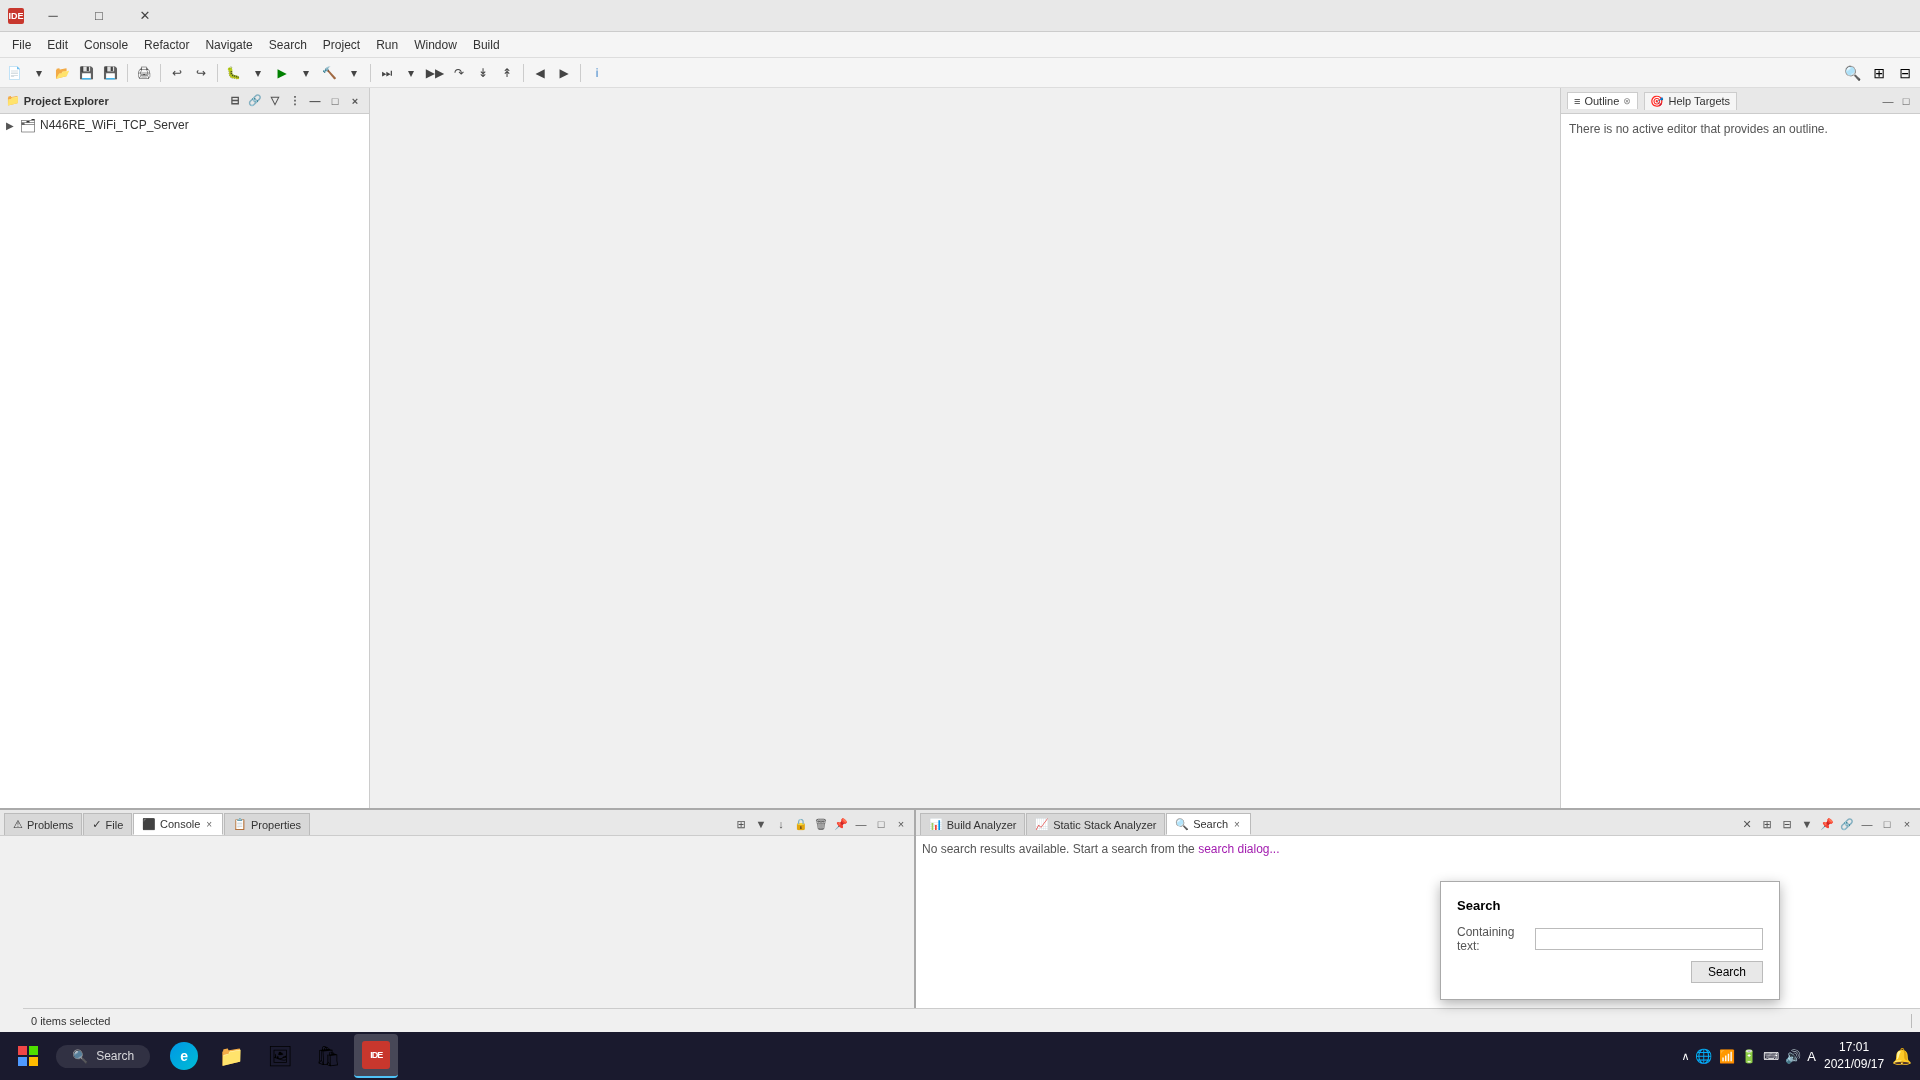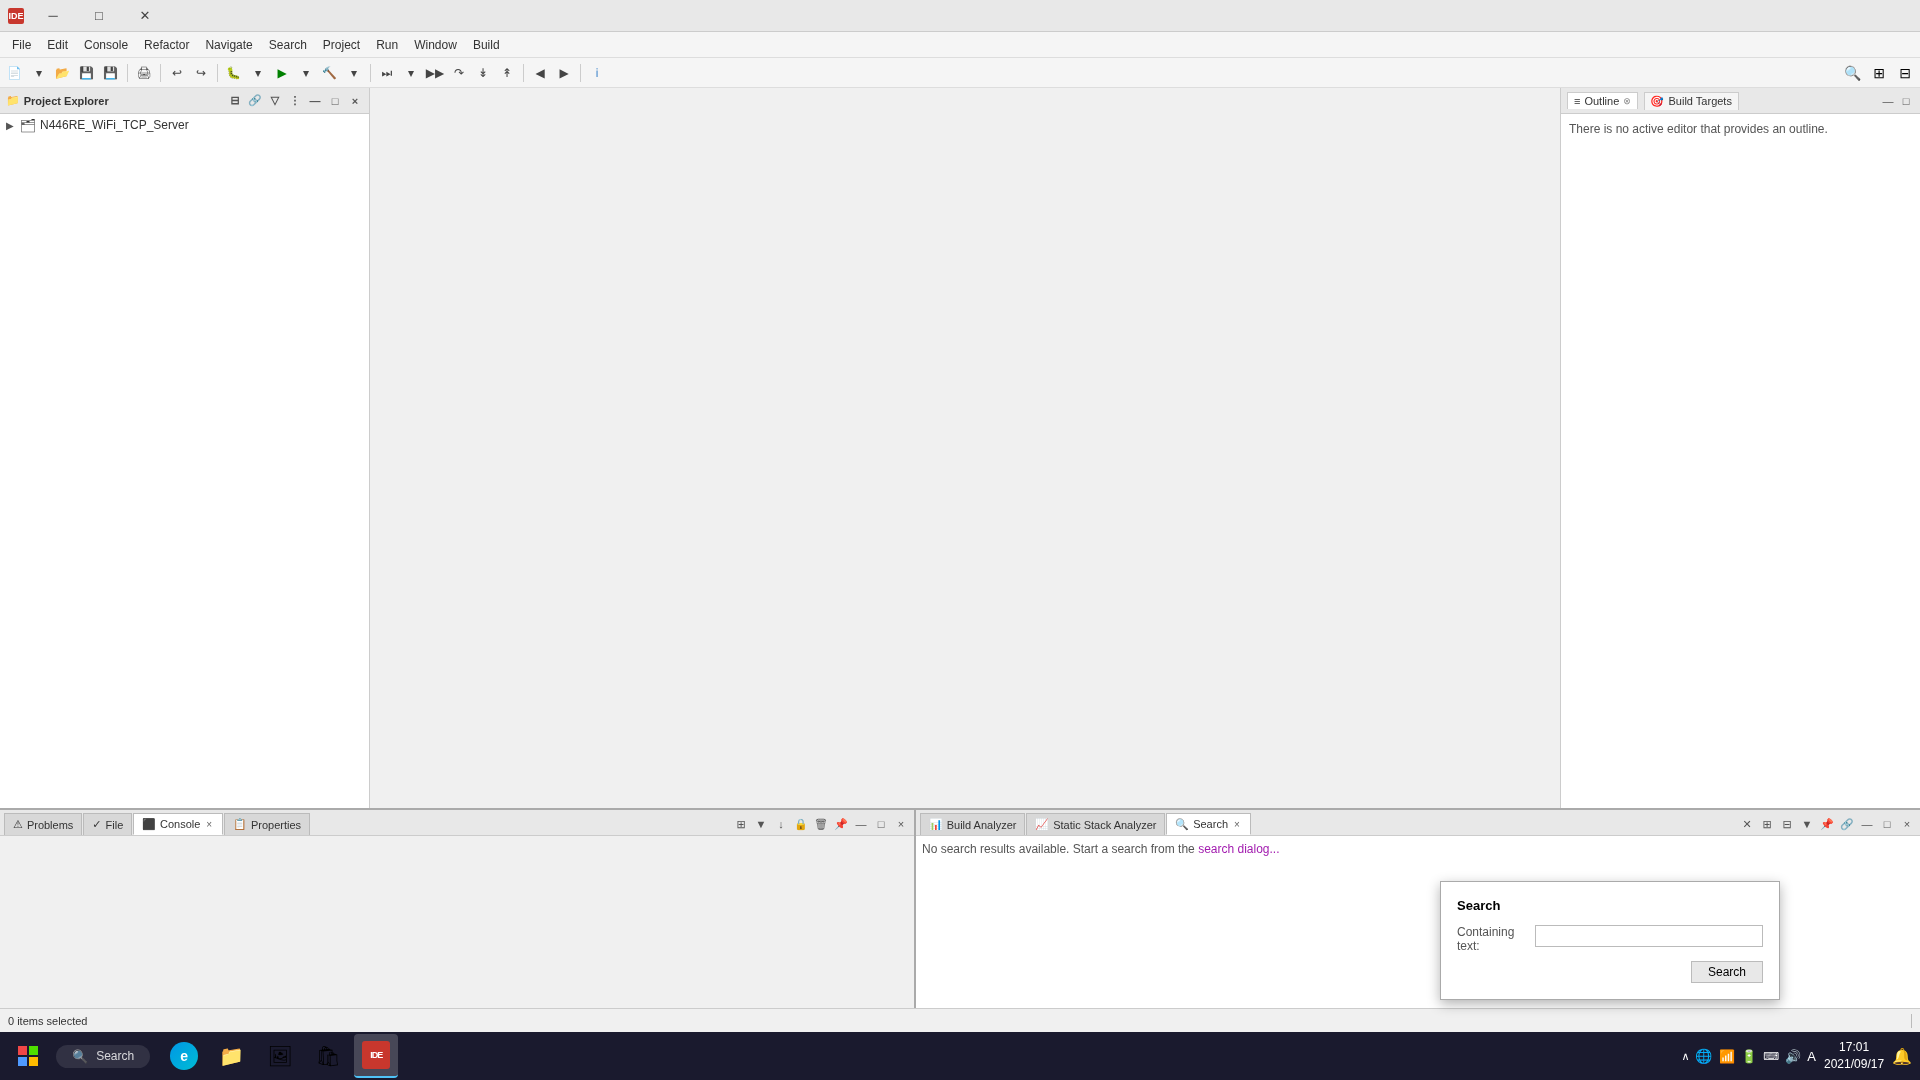--- a/index.html
+++ b/index.html
@@ -345,20 +345,21 @@
     .status-bar {
       height: 24px;
       background: #f0f0f0;
       border-top: 1px solid #ccc;
       display: flex;
       align-items: center;
       padding: 0 8px;
       font-size: 11px;
       color: #333;
       flex-shrink: 0;
+      margin-left: 23px;
     }
 
     
     .taskbar {
       height: 48px;
       background: #1a1a2e;
       display: flex;
       align-items: center;
       padding: 0 8px;
       flex-shrink: 0;
@@ -417,20 +418,21 @@
       width: 340px;
       font-size: 12px;
     }
     .search-dialog-title {
       font-weight: bold;
       margin-bottom: 12px;
       font-size: 13px;
     }
     .search-dialog-row {
       display: flex;
+      align-items: center;
       margin-bottom: 8px;
       gap: 8px;
     }
     .search-dialog-label {
       width: 70px;
       color: #555;
     }
     .search-dialog-input {
       flex: 1;
       height: 22px;
@@ -543,21 +545,21 @@
 
   <div class="right-panel">
     <div class="right-panel-header">
       <div class="right-panel-tab active">
         <span>≡</span>
         <span>Outline</span>
         <span style="font-size:9px; color:#888;">⊗</span>
       </div>
       <div class="right-panel-tab">
         <span>🎯</span>
-        <span>Build Targets</span>
+        <span>Help Targets</span>
       </div>
       <div class="right-panel-controls">
         <span class="panel-header-btn">—</span>
         <span class="panel-header-btn">□</span>
       </div>
     </div>
     <div class="right-panel-content">
       <span>There is no active editor that provides an outline.</span>
     </div>
   </div>

